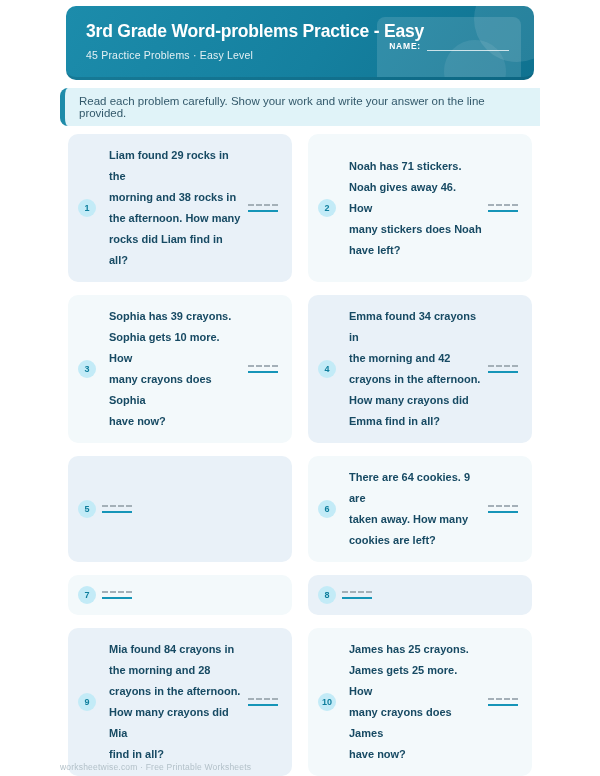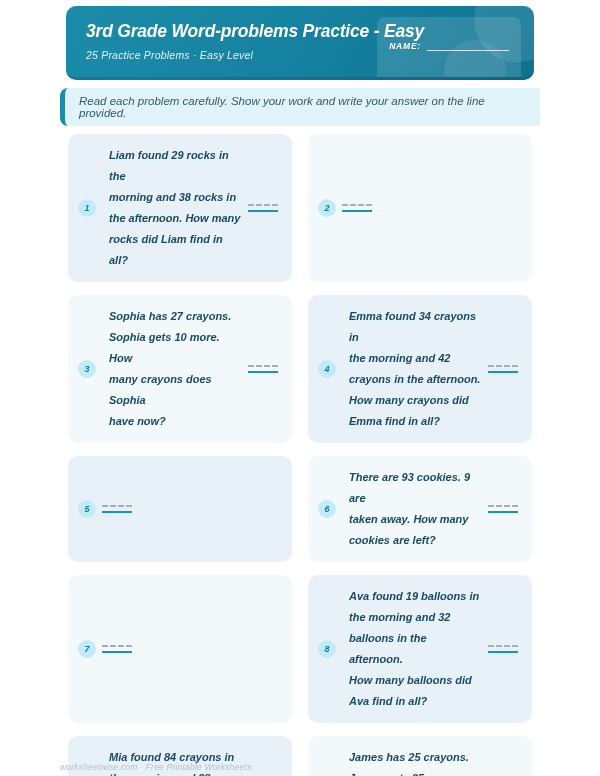--- a/index.html
+++ b/index.html
@@ -6,21 +6,20 @@
   html, body { background: #ffffff; }
   body { font-family: "Liberation Sans", sans-serif; }
 
   .page {
     position: relative;
     width: 480px;
     height: 776px;
     margin: 0 auto;
     background: #ffffff;
     overflow: hidden;
-    font-style: italic;
   }
 
   
   .header {
     position: relative;
     margin: 6px 6px 0 6px;
     height: 74px;
     border-radius: 10px;
     background: linear-gradient(125deg, #1c8cab 0%, #15809f 55%, #0f7290);
     border-bottom: 3px solid rgba(0,40,55,0.18);
@@ -147,21 +146,21 @@
 </style>
 </head>
 <body>
 
 <div class="page">
 
   <div class="header">
     <div class="decor-circle c1"></div>
     <div class="decor-circle c2"></div>
     <div class="header-title">3rd Grade Word-problems Practice - Easy</div>
-    <div class="header-subtitle">25 Practice Problems · Easy Level</div>
+    <div class="header-subtitle">45 Practice Problems · Easy Level</div>
     <div class="namedate-box">
       <div class="namedate-row">
         <span class="namedate-label">NAME:</span>
         <span class="namedate-line"></span>
       </div>
       <div class="namedate-row">
         <span class="namedate-label">DATE:</span>
         <span class="namedate-line"></span>
       </div>
     </div>
@@ -179,29 +178,33 @@
 the afternoon. How many
 rocks did Liam find in all?</p>
     <span class="answer-lines">
       <span class="answer-line-dashed"></span>
       <span class="answer-line-solid"></span>
     </span>
   </div>
 
   <div class="card tint-b">
     <span class="badge">2</span>
+    <p class="q">Noah has 71 stickers.
+Noah gives away 46. How
+many stickers does Noah
+have left?</p>
     <span class="answer-lines">
       <span class="answer-line-dashed"></span>
       <span class="answer-line-solid"></span>
     </span>
   </div>
 
   <div class="card tint-b">
     <span class="badge">3</span>
-    <p class="q">Sophia has 27 crayons.
+    <p class="q">Sophia has 39 crayons.
 Sophia gets 10 more. How
 many crayons does Sophia
 have now?</p>
     <span class="answer-lines">
       <span class="answer-line-dashed"></span>
       <span class="answer-line-solid"></span>
     </span>
   </div>
 
   <div class="card tint-a">
@@ -220,44 +223,39 @@
   <div class="card tint-a">
     <span class="badge">5</span>
     <span class="answer-lines">
       <span class="answer-line-dashed"></span>
       <span class="answer-line-solid"></span>
     </span>
   </div>
 
   <div class="card tint-b">
     <span class="badge">6</span>
-    <p class="q">There are 93 cookies. 9 are
+    <p class="q">There are 64 cookies. 9 are
 taken away. How many
 cookies are left?</p>
     <span class="answer-lines">
       <span class="answer-line-dashed"></span>
       <span class="answer-line-solid"></span>
     </span>
   </div>
 
   <div class="card tint-b">
     <span class="badge">7</span>
     <span class="answer-lines">
       <span class="answer-line-dashed"></span>
       <span class="answer-line-solid"></span>
     </span>
   </div>
 
   <div class="card tint-a">
     <span class="badge">8</span>
-    <p class="q">Ava found 19 balloons in
-the morning and 32
-balloons in the afternoon.
-How many balloons did
-Ava find in all?</p>
     <span class="answer-lines">
       <span class="answer-line-dashed"></span>
       <span class="answer-line-solid"></span>
     </span>
   </div>
 
   <div class="card tint-a">
     <span class="badge">9</span>
     <p class="q">Mia found 84 crayons in
 the morning and 28

